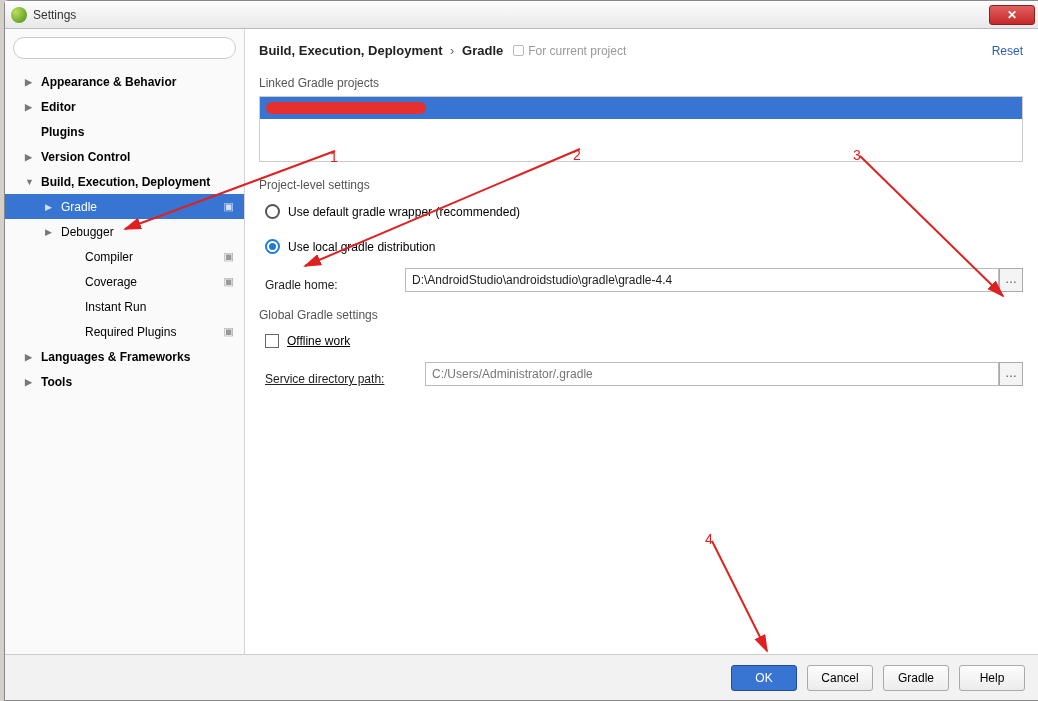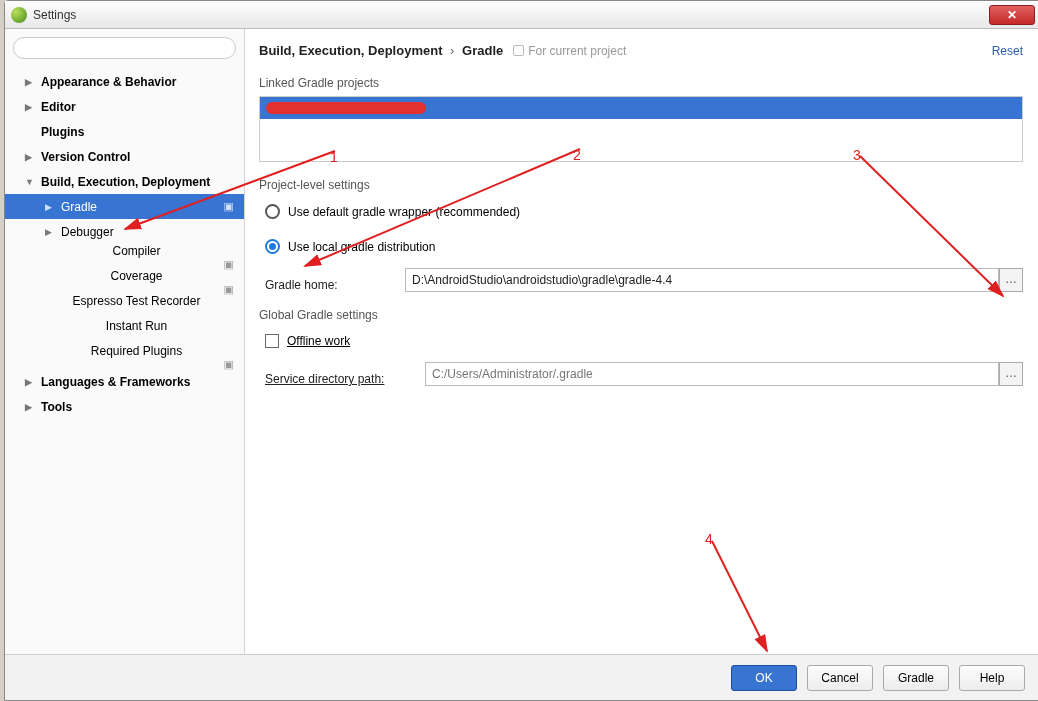--- a/index.html
+++ b/index.html
@@ -100,21 +100,21 @@
     font-size: 9px;
     margin-right: 4px;
   }
   .tree-item .trail-icon {
     margin-left: auto;
     margin-right: 10px;
     color: #999;
     font-size: 11px;
   }
   .tree-item.child { padding-left: 40px; font-weight: normal; }
-  .tree-item.grandchild { padding-left: 24px; font-weight: normal; flex-direction: column; }
+  .tree-item.grandchild { padding-left: 64px; font-weight: normal; }
   .tree-item.selected {
     background: #3874d1;
     color: #fff;
   }
   .tree-item.selected .arrow, .tree-item.selected .trail-icon { color:#cfe0fb; }
   
   .main {
     flex: 1;
     display: flex;
     flex-direction: column;
@@ -305,24 +305,20 @@
           </div>
           <div class="tree-item grandchild">
             <span class="arrow"></span>
             <span>Compiler</span>
             <span class="trail-icon">▣</span>
           </div>
           <div class="tree-item grandchild">
             <span class="arrow"></span>
             <span>Coverage</span>
             <span class="trail-icon">▣</span>
-          </div>
-          <div class="tree-item grandchild">
-            <span class="arrow"></span>
-            <span>Espresso Test Recorder</span>
           </div>
           <div class="tree-item grandchild">
             <span class="arrow"></span>
             <span>Instant Run</span>
           </div>
           <div class="tree-item grandchild">
             <span class="arrow"></span>
             <span>Required Plugins</span>
             <span class="trail-icon">▣</span>
           </div>

